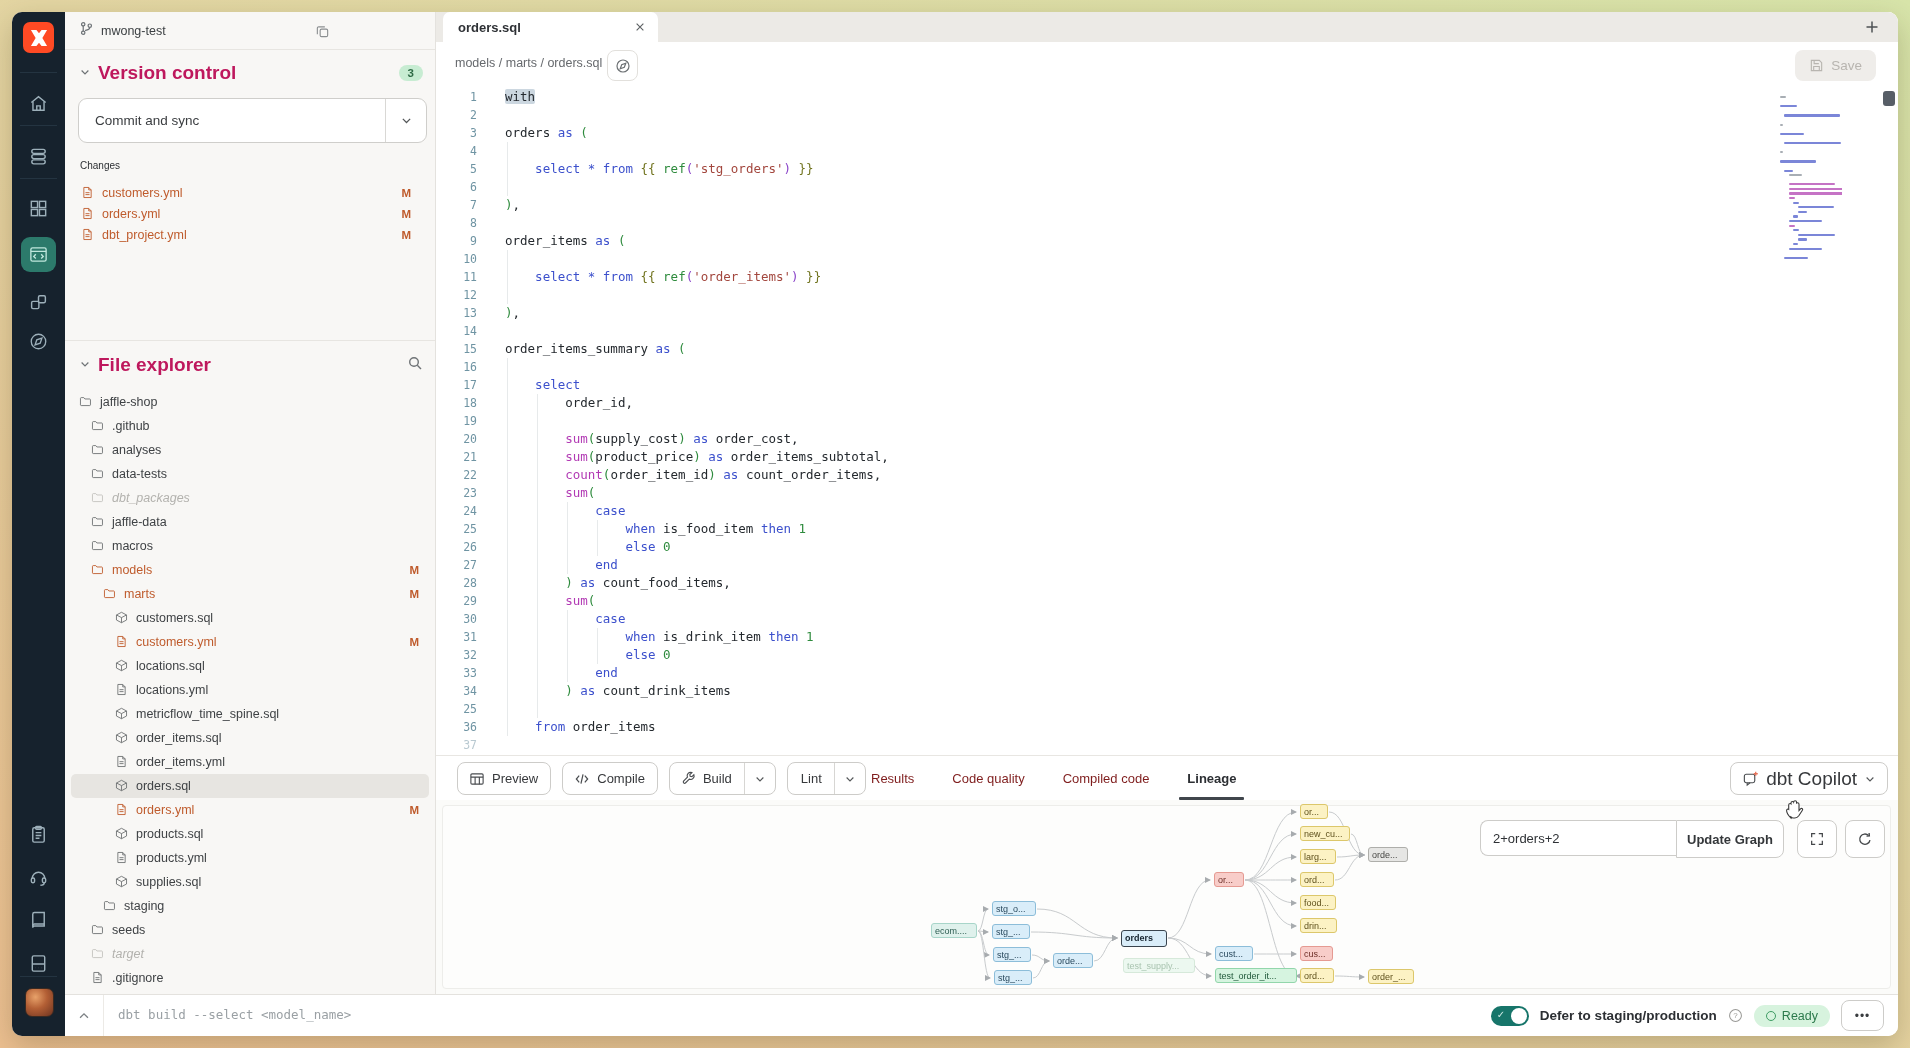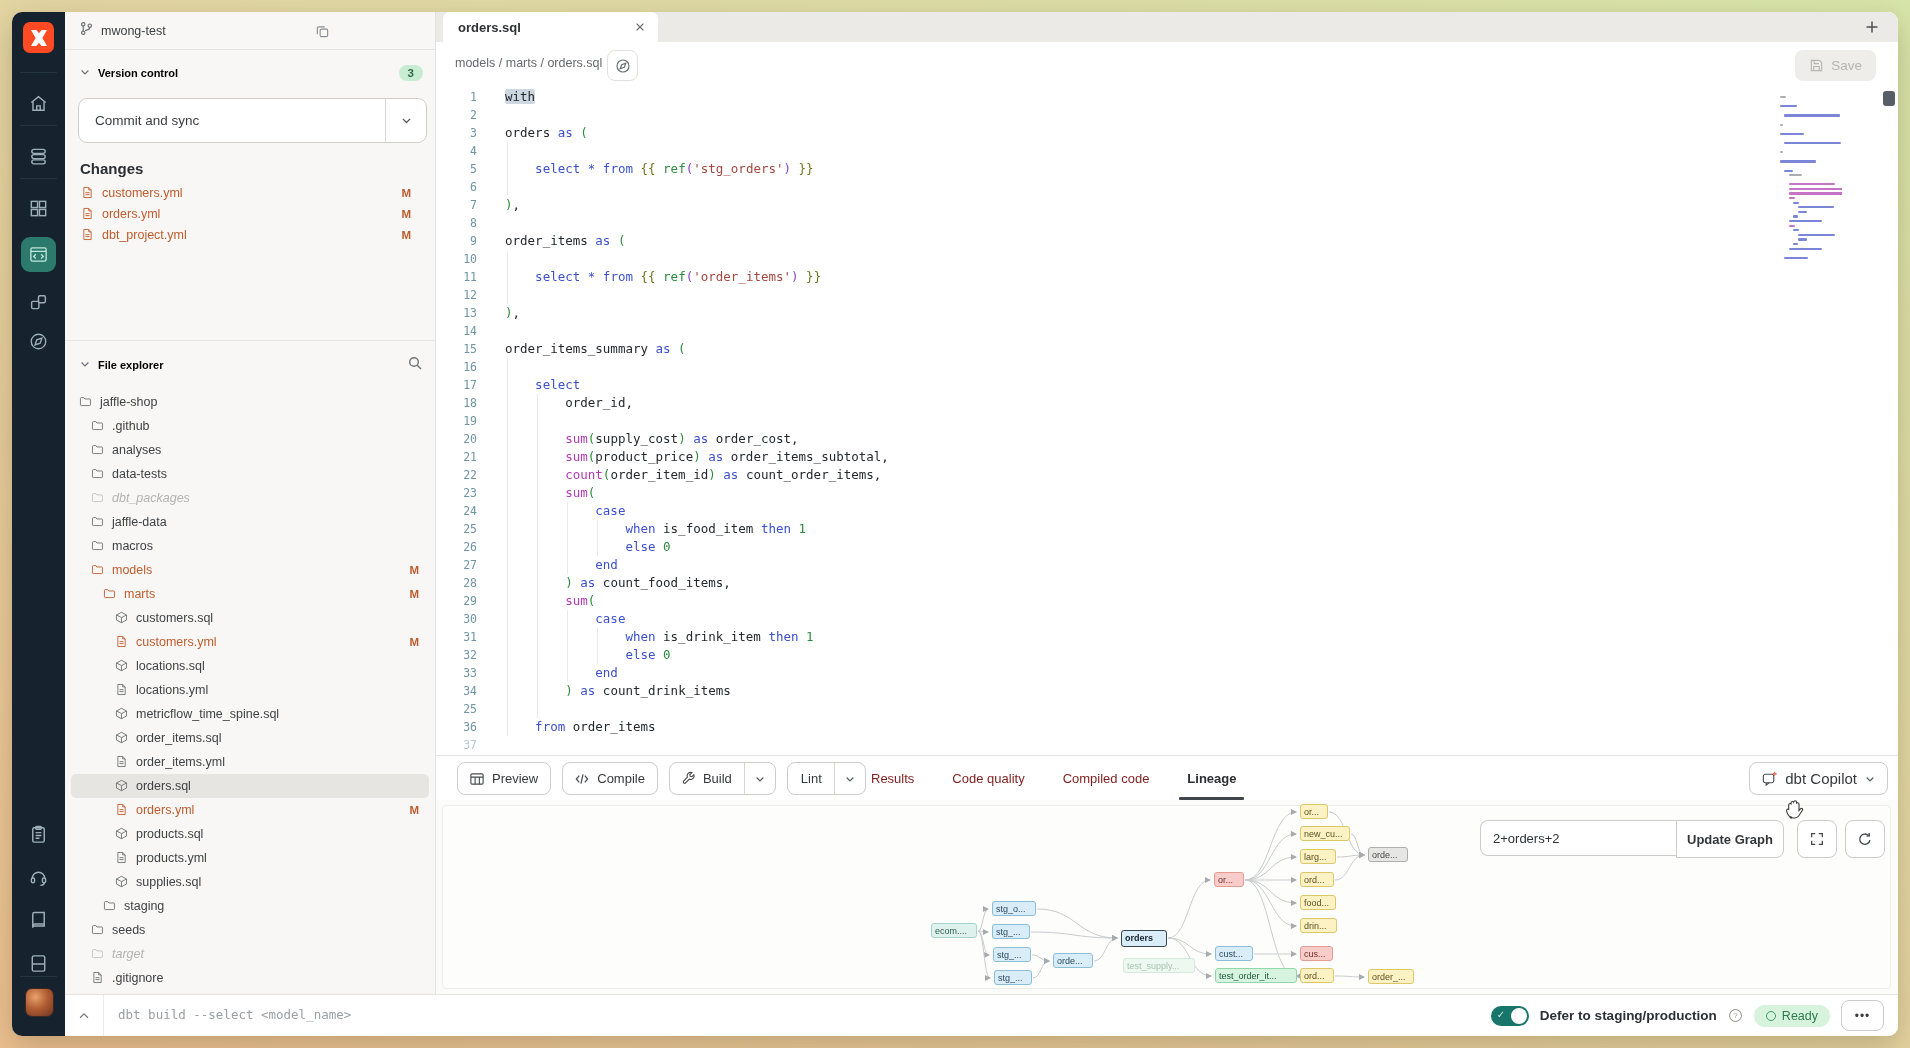--- a/index.html
+++ b/index.html
@@ -22,28 +22,28 @@
   .nav-active-bg{position:absolute;left:9px;width:35px;height:35px;border-radius:9px;background:#2c7a6b;}
   .nav-div{position:absolute;left:8px;width:37px;height:1px;background:#243441;}
   .avatar{position:absolute;left:13px;top:976px;width:27px;height:27px;border-radius:7px;
     background:radial-gradient(circle at 35% 30%,#e8a26a 0%,#b35f35 45%,#6e3420 100%);border:1px solid #3a2a22;}
   
   .sidebar{position:absolute;left:53px;top:0;width:370px;height:983px;background:#f8f7f5;border-right:1px solid #e4e2de;z-index:10;}
   .sb-header{position:absolute;left:0;top:0;width:100%;height:37px;border-bottom:1px solid #e7e5e1;display:flex;align-items:center;}
   .branch-icon{margin-left:14px;color:#6d7276;}
   .branch-name{margin-left:7px;font-size:12.5px;color:#3c4043;}
   .copy-btn{position:absolute;left:246px;top:8px;width:22px;height:22px;color:#8a8e90;display:flex;align-items:center;justify-content:center;}
-  .section-title{display:flex;align-items:center;font-size:11px;font-weight:700;color:#000000;}
+  .section-title{display:flex;align-items:center;font-size:19px;font-weight:700;color:#be185d;}
   .chev{color:#6f7376;margin-right:7px;}
   .vc-row{position:absolute;left:14px;right:12px;top:48px;height:26px;display:flex;align-items:center;}
   .badge{margin-left:auto;background:#c7ecd2;color:#2f6b46;font-size:11.5px;font-weight:700;border-radius:9px;padding:2px 9px;}
   .commit-btn{position:absolute;left:13px;top:86px;width:347px;height:43px;background:#fff;border:1px solid #cfcecb;border-radius:9px;display:flex;align-items:center;font-size:13.5px;color:#3a3d40;}
   .commit-label{padding-left:16px;}
   .commit-caret{margin-left:auto;width:40px;height:100%;border-left:1px solid #d9d8d5;display:flex;align-items:center;justify-content:center;color:#55585a;}
-  .changes-label{position:absolute;left:15px;top:148px;font-size:15px;font-weight:700;color:#2c2f33;}
+  .changes-label{position:absolute;left:15px;top:148px;font-size:10px;font-weight:400;color:#2c2f33;}
   .changes-list{position:absolute;left:0;top:170px;width:100%;}
   .chg-row{display:flex;align-items:center;height:21px;padding-left:16px;color:#bf5b2c;font-size:12.5px;}
   .chg-row .ci{width:13px;height:13px;margin-right:8px;display:flex;}
   .m-badge{margin-left:auto;margin-right:24px;color:#bf5b2c;font-weight:700;font-size:11.5px;}
   .sb-div{position:absolute;left:0;top:328px;width:100%;height:1px;background:#e7e5e1;}
   .fe-row{position:absolute;left:14px;right:12px;top:340px;height:26px;display:flex;align-items:center;}
   .search-btn{margin-left:auto;color:#6f7376;}
   .tree{position:absolute;left:0;top:378px;width:100%;}
   .tree-row{display:flex;align-items:center;height:24px;font-size:12.5px;color:#3f4245;position:relative;margin:0 6px;border-radius:5px;padding-right:4px;}
   .tree-row .ti{width:14px;height:14px;margin-right:7px;display:flex;flex:0 0 14px;color:#6e7173;}
@@ -81,21 +81,21 @@
   .tb-left{position:absolute;left:22px;top:6px;display:flex;gap:11px;}
   .btn{display:flex;align-items:center;height:31px;border:1px solid #cdccc9;border-radius:8px;background:#fff;font-size:13px;color:#37393c;}
   .btn .bi{display:flex;margin-left:11px;color:#4a4d50;}
   .btn .bl{padding:0 12px 0 7px;}
   .btn .bl.noicon{padding-left:13px;}
   .btn .seg{height:100%;border-left:1px solid #d7d6d3;display:flex;align-items:center;padding:0 9px;color:#55585a;}
   .tabs{position:absolute;left:432px;top:0;height:44px;display:flex;gap:30px;align-items:center;}
   .tl{position:relative;font-size:13px;color:#7f1d1d;padding:14px 4px;}
   .tl.active{font-weight:700;color:#2c2f33;}
   .tl.active::after{content:"";position:absolute;left:-4px;right:-4px;bottom:0;height:3px;background:#40464c;border-radius:1px;}
-  .copilot{position:absolute;right:10px;top:6px;display:flex;align-items:center;gap:7px;height:31px;border:1px solid #cdccc9;border-radius:8px;background:#fff;padding:0 11px;font-size:15px;color:#37393c;}
+  .copilot{position:absolute;right:10px;top:6px;display:flex;align-items:center;gap:7px;height:31px;border:1px solid #cdccc9;border-radius:8px;background:#fff;padding:0 11px;font-size:19px;color:#37393c;}
   
   .lineage{position:absolute;left:0;top:788px;width:100%;height:195px;background:#fbfbf9;}
   .graph-card{position:absolute;left:7px;right:7px;top:5px;bottom:6px;background:#fdfdfc;border:1px solid #ededea;border-radius:4px;}
   .graph{position:absolute;left:0;top:0;width:100%;height:100%;}
   .edges{position:absolute;left:0;top:0;}
   .node{position:absolute;height:15px;line-height:14px;font-size:9px;padding:0 3px;border-radius:3px;white-space:nowrap;overflow:hidden;box-sizing:border-box;}
   .node.blue{background:#d9edf9;border:1px solid #8cbdd9;color:#2a4a5e}
   .node.yellow{background:#fcf2c4;border:1px solid #dcc76b;color:#5f511d}
   .node.pink{background:#f8cdc9;border:1px solid #e59a92;color:#6e2f28}
   .node.green{background:#d6f4e0;border:1px solid #92d6ab;color:#20593a}

